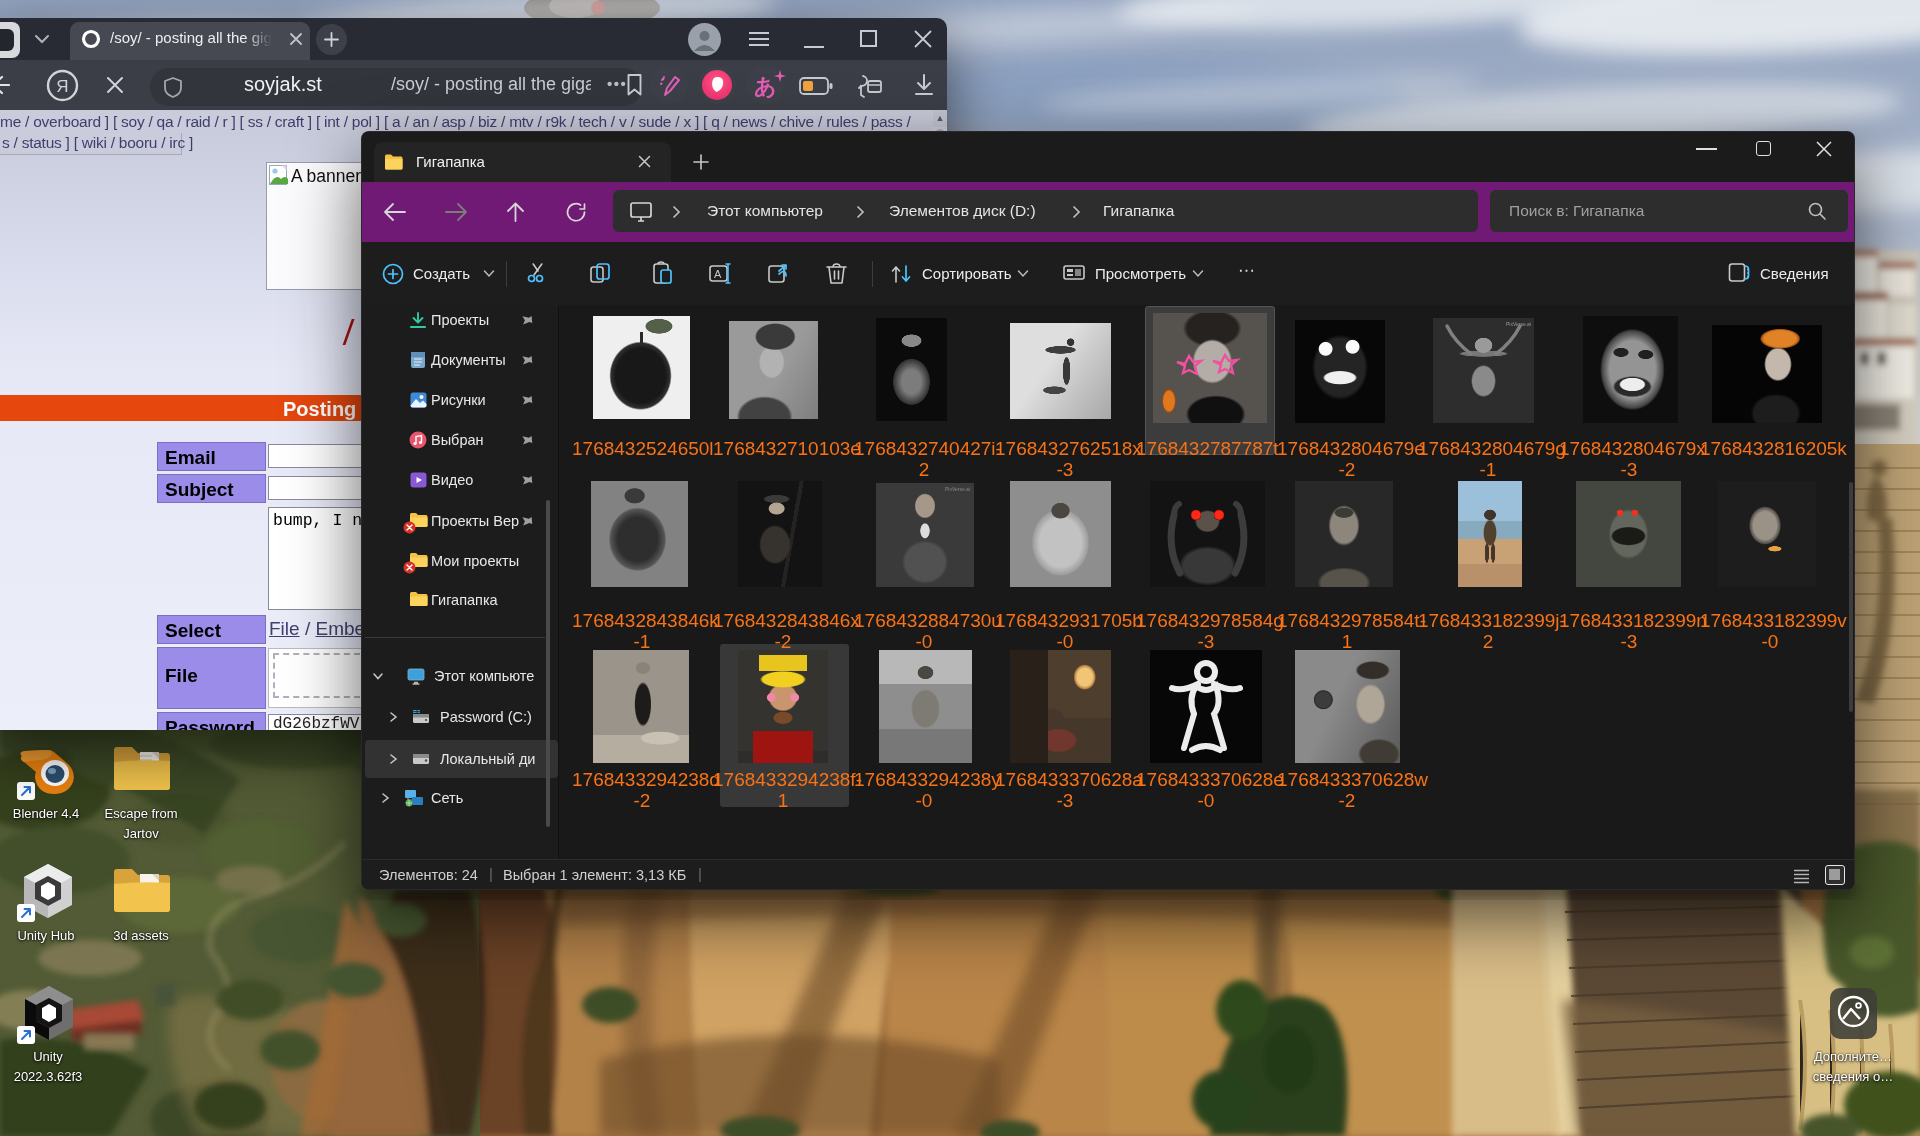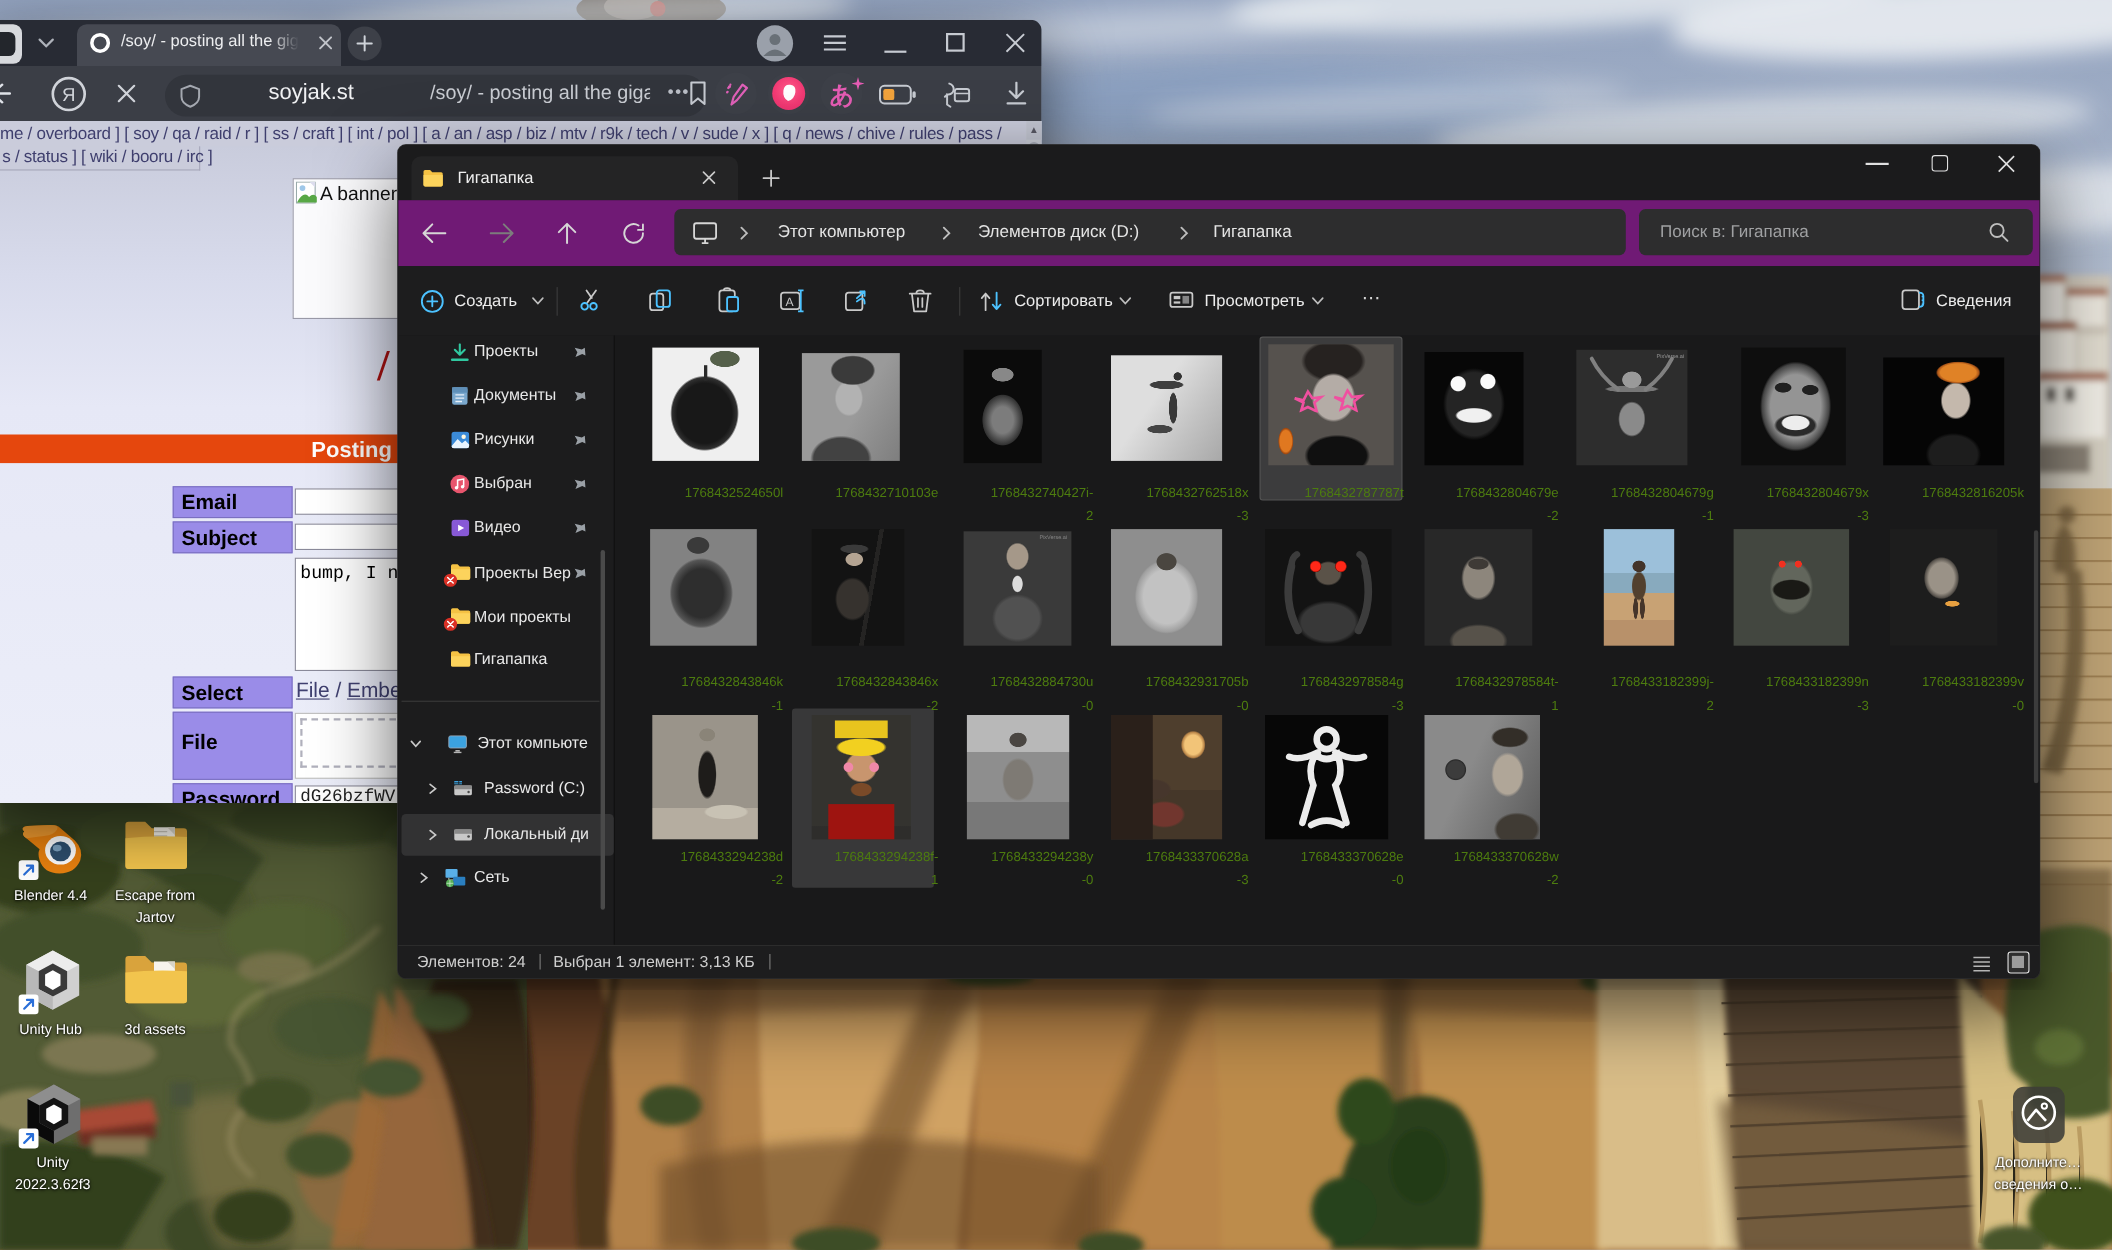--- a/index.html
+++ b/index.html
@@ -14,21 +14,21 @@
 .circbtn{position:absolute;border-radius:50%}
 
 .navtxt{position:absolute;font-size:15.5px;letter-spacing:-0.25px;color:#3f3f6e;white-space:nowrap}
 .plabel{position:absolute;left:171px;width:109px;background:#9a8ce8;border:1px solid #7a6fc0;color:#000;font-weight:bold;font-size:19px;padding:4px 0 0 7px}
 .pinput{position:absolute;background:#fff;border:1px solid #8a8a9a}
 
 #explorer{position:absolute;left:361px;top:131px;width:1494px;height:759px;background:#19191a;border-radius:8px;box-shadow:0 26px 70px rgba(0,0,0,.62);overflow:hidden;border:1px solid rgba(255,255,255,.07)}
 .crumb{color:#e4e4e4;font-size:15.5px}
 .sideitem{position:absolute;color:#e8e8e8;font-size:14.5px;white-space:nowrap}
 .th{position:absolute;overflow:hidden}
-.tlab{position:absolute;color:#4d7c0f;font-size:12px;text-align:right;line-height:21px;white-space:pre-line}
+.tlab{position:absolute;color:#f97316;font-size:19px;text-align:center;line-height:21px;white-space:pre-line}
 .dicon-label{position:absolute;color:#fff;font-size:13px;text-align:center;text-shadow:0 1px 3px rgba(0,0,0,.95),0 0 2px rgba(0,0,0,.8);line-height:20px}
 </style></head>
 <body>
 <svg id="bg" width="1920" height="1136" viewBox="0 0 1920 1136">
 <defs>
 <linearGradient id="sky" x1="0" y1="0" x2="0" y2="1">
         <stop offset="0" stop-color="#93a3bf"></stop>
         <stop offset=".4" stop-color="#aab6ca"></stop>
         <stop offset=".75" stop-color="#c6cdd9"></stop>
         <stop offset="1" stop-color="#d8dce4"></stop>

